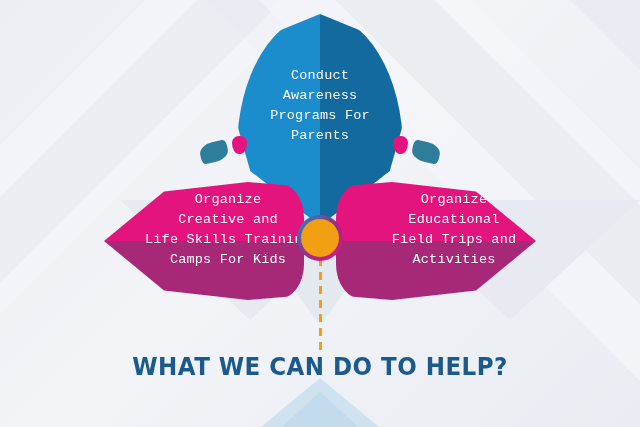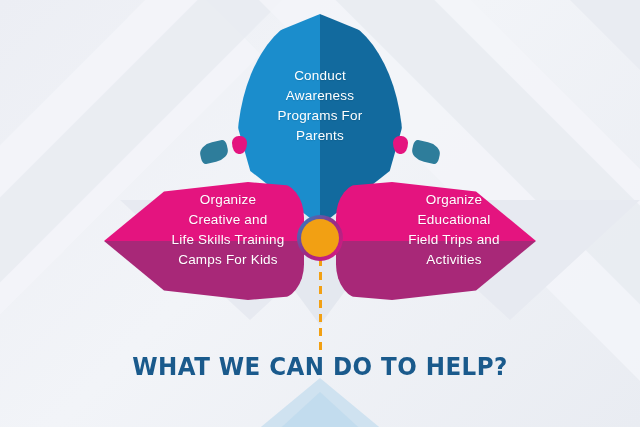--- a/index.html
+++ b/index.html
@@ -126,21 +126,21 @@
   }
 
   
   .petal-label {
     position: absolute;
     color: #ffffff;
     text-align: center;
     line-height: 1.48;
     font-size: 13.5px;
     letter-spacing: 0.2px;
-    font-family: Liberation Sans, sans-serif;
+    font-family: Liberation Mono, monospace;
     white-space: pre-line;
     z-index: 6;
     text-shadow: 0 1px 1px rgba(0,0,0,0.10);
   }
   .label-top   { left: 247px; top: 66px;  width: 146px; }
   .label-left  { left: 140px; top: 190px; width: 176px; }
   .label-right { left: 366px; top: 190px; width: 176px; }
 
   
   .leaf-deco {

